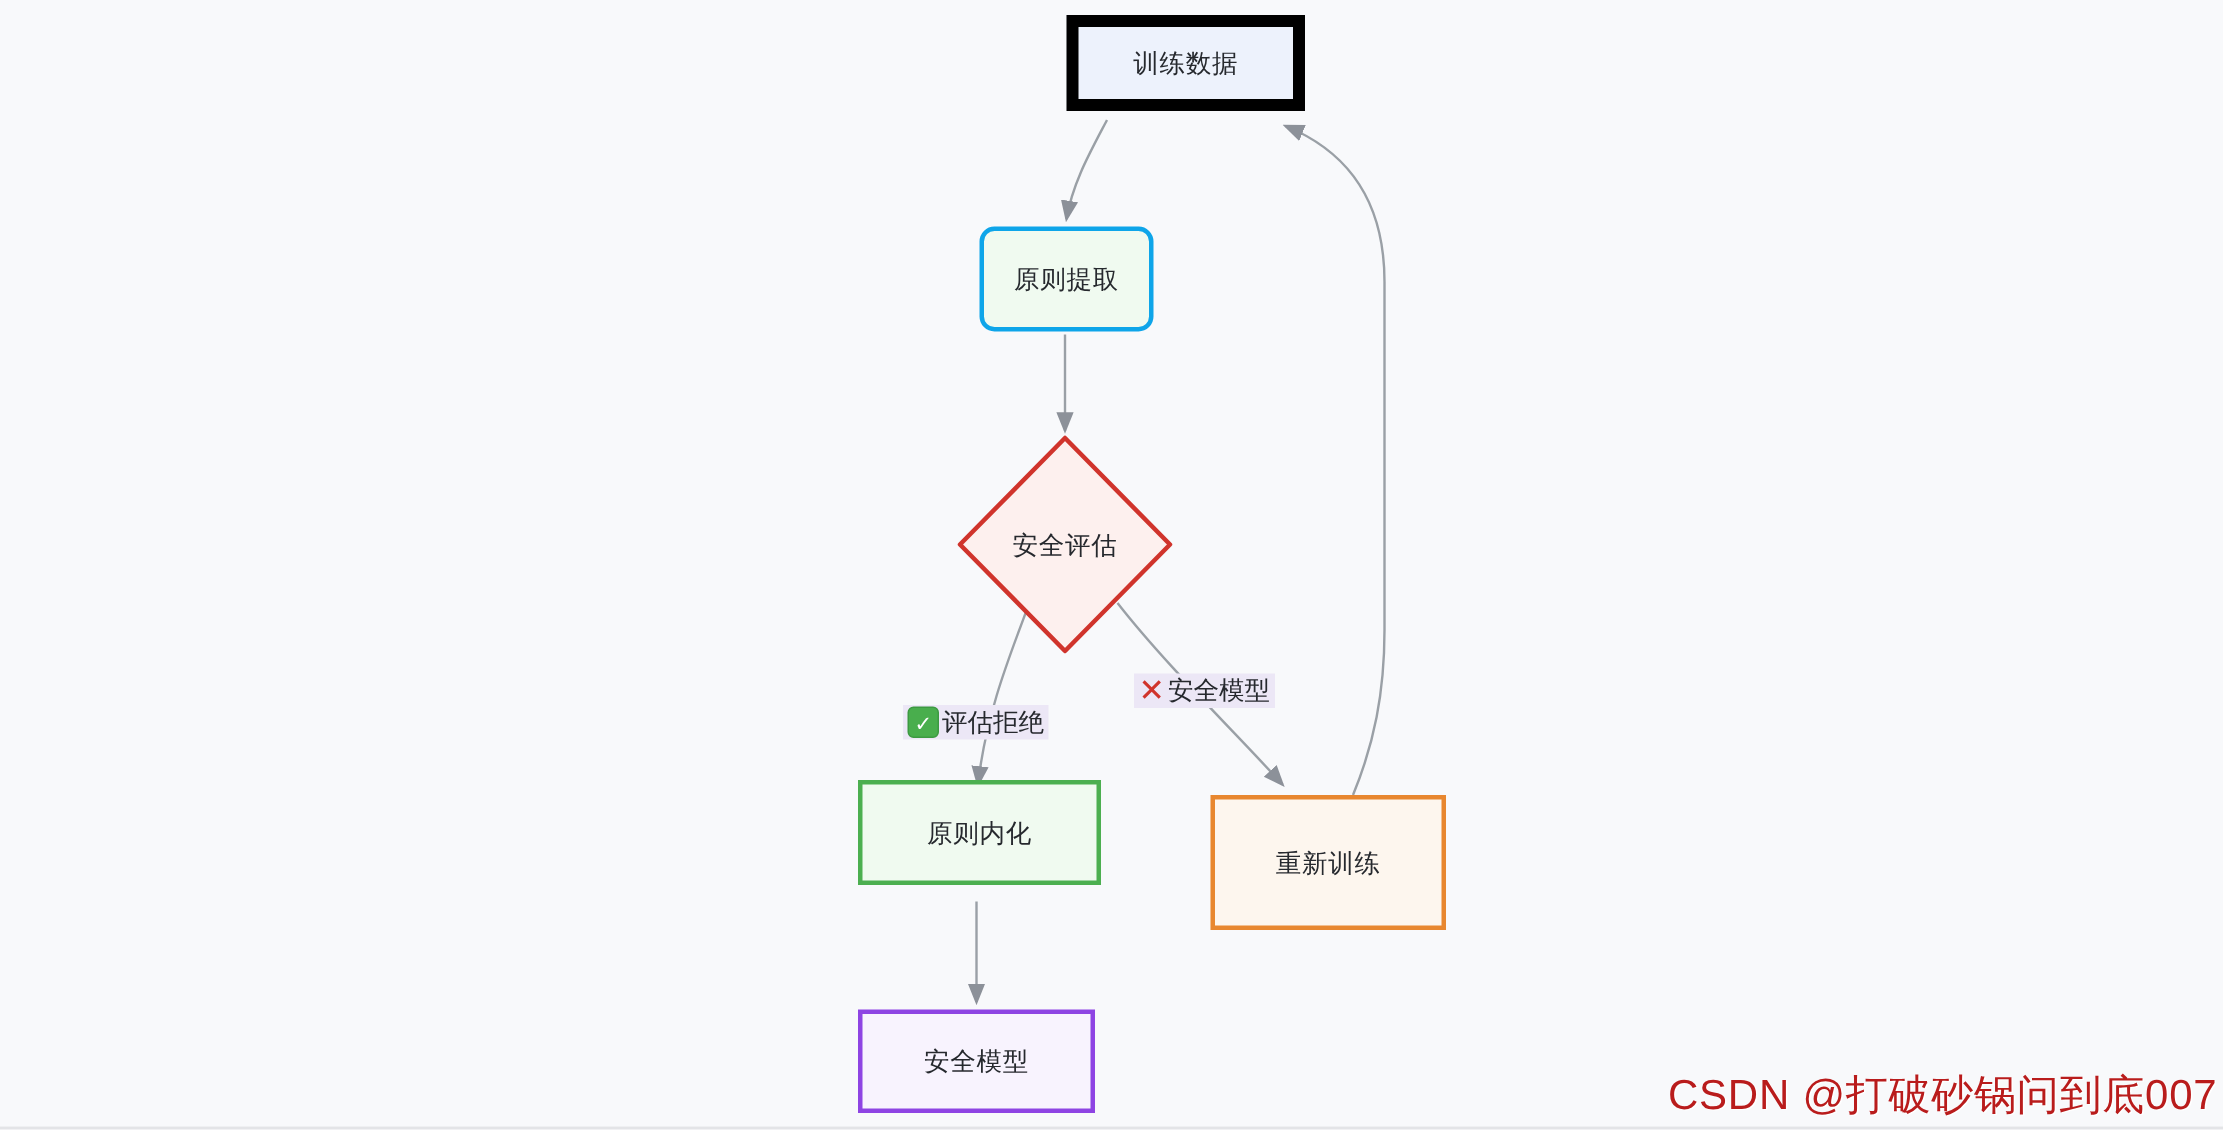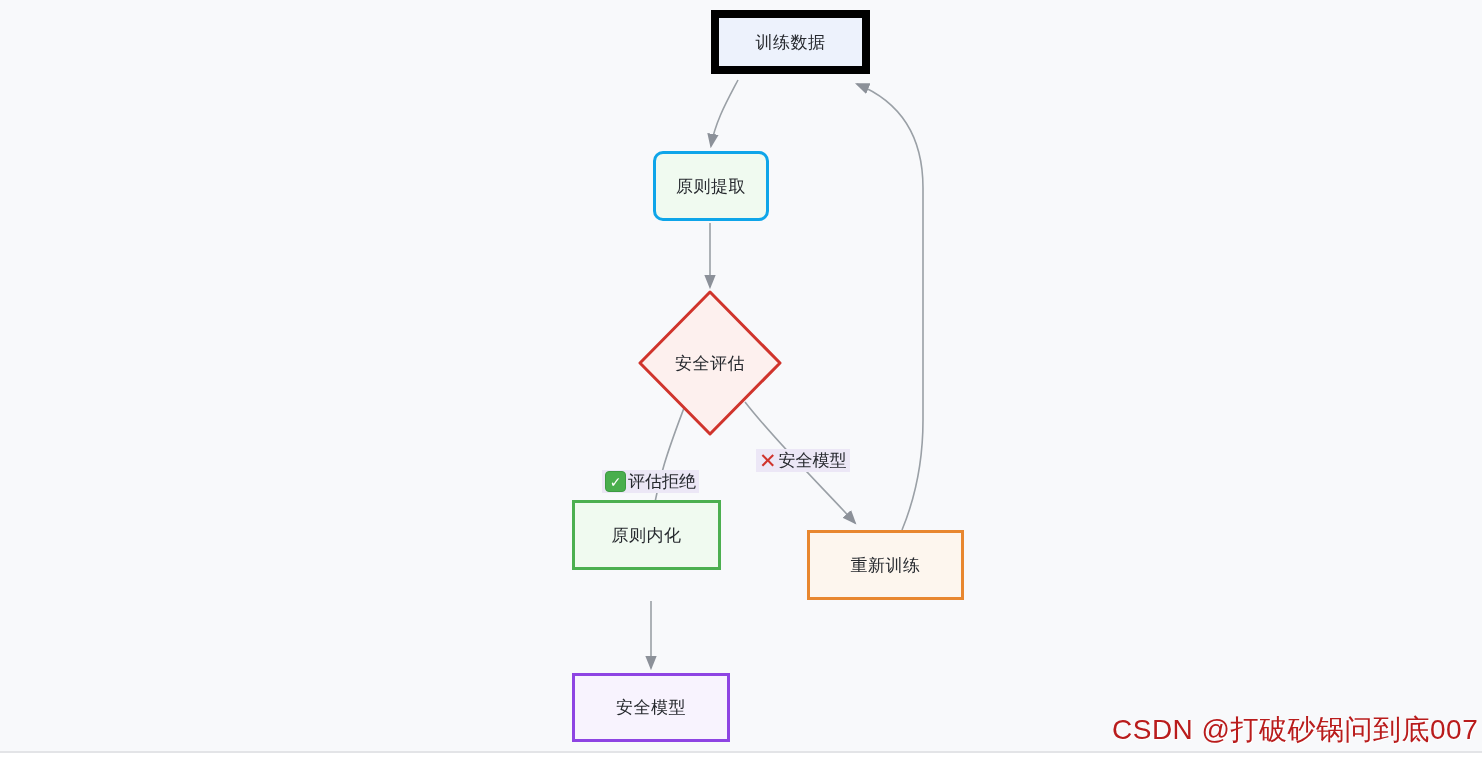--- a/index.html
+++ b/index.html
@@ -43,25 +43,25 @@
   .node-train-data {
     left: 692px; top: 10px; width: 159px; height: 64px;
     background: #edf2fc; border: 8px solid #000000; margin-left: 19px;
   }
   .node-principle-extract {
     left: 653px; top: 151px; width: 116px; height: 70px;
     background: #f0faf0; border: 3px solid #0ea5e9;
     border-radius: 10px;
   }
   .node-principle-internalize {
-    left: 572px; top: 500px; width: 149px; height: 70px;
+    left: 572px; top: 520px; width: 162px; height: 70px;
     background: #f0faf0; border: 3px solid #4caf50;
   }
   .node-retrain {
-    left: 807px; top: 530px; width: 157px; height: 70px;
+    left: 807px; top: 530px; width: 157px; height: 90px;
     background: #fdf6ee; border: 3px solid #e8872f; align-items: center;
   }
   .node-safe-model {
     left: 572px; top: 673px; width: 158px; height: 69px;
     background: #f8f3fe; border: 3px solid #8e44e3;
   }
   .diamond-label {
     position: absolute;
     left: 645px; top: 352px; width: 130px;
     text-align: center;

